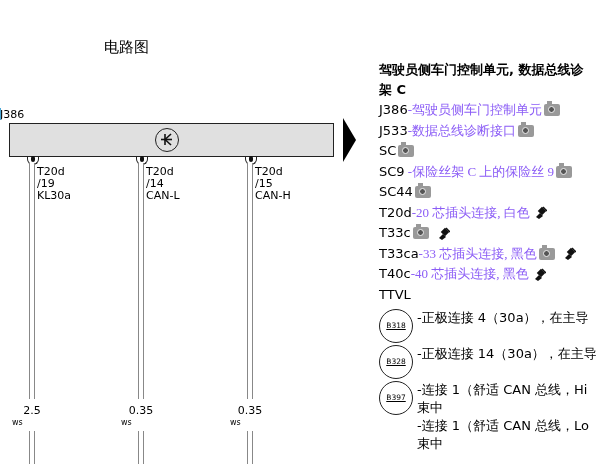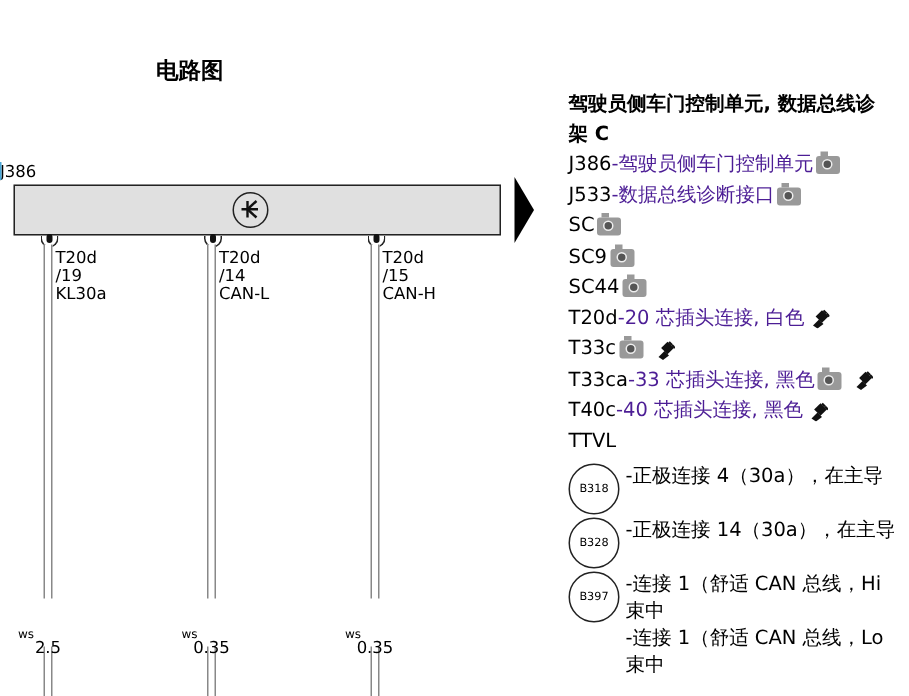--- a/index.html
+++ b/index.html
@@ -1,41 +1,41 @@
 <!DOCTYPE html>
 <html><head>
 <meta charset="utf-8">
 <style>
   html, body { margin:0; padding:0; }
   body { width:606px; height:464px; overflow:hidden; background:#fff; position:relative;
          font-family:"DejaVu Sans","Liberation Sans",sans-serif; color:#000; }
-  .title { position:absolute; left:104px; top:38px; font-size:15px; font-weight:bold; }
+  .title { position:absolute; left:104px; top:38px; font-size:15px; font-weight:normal; }
   .comp-label { position:absolute; left:0; top:108px; font-size:11px; }
   .comp-label::before { content:""; position:absolute; left:0; top:0; width:1px; height:12px; background:#4aa8d8; }
   .bar { position:absolute; left:9px; top:123px; width:325px; height:34px; background:#e0e0e0; border:1px solid #222; box-sizing:border-box; }
   .symbol { position:absolute; left:155px; top:128px; width:24px; height:24px; border:1.5px solid #222; border-radius:50%; box-sizing:border-box; }
   .arrow { position:absolute; left:343px; top:118px; width:0; height:0; border-top:22px solid transparent; border-bottom:22px solid transparent; border-left:13px solid #000; }
   .pin { position:absolute; top:157px; width:10px; }
   .pin .cup { position:absolute; left:-4px; top:0; width:12px; height:8px; border:1.5px solid #222; border-top:none; border-radius:0 0 7px 7px; box-sizing:border-box; }
   .pin .dot { position:absolute; left:0px; top:-1px; width:4px; height:6px; background:#111; border-radius:2px; }
   .wire { position:absolute; width:6px; border-left:1px solid #888; border-right:1px solid #888; box-sizing:border-box; background:#fff; }
   .pin-text { position:absolute; top:166px; font-size:11px; line-height:12px; }
-  .gauge { position:absolute; top:425px; font-size:11px; text-align:center; width:40px; }
+  .gauge { position:absolute; top:404px; font-size:11px; text-align:center; width:40px; }
   .color { position:absolute; top:418px; font-size:8px; text-align:left; width:40px; }
   .legend { position:absolute; left:379px; top:60px; width:240px; font-size:13px; line-height:20px; }
   .legend .hdr { font-weight:bold; font-size:13px; line-height:20px; white-space:nowrap; }
   .row { white-space:nowrap; height:20.5px; display:flex; align-items:center; }
   .row .code { color:#000; }
-  .row .desc { color:#4c1d95; }
+  .row .desc { color:#8b5cf6;font-family:Liberation Serif, serif; }
   .cam { display:inline-block; width:16px; height:12px; margin-left:2px; position:relative; background:#999; border-radius:2px; vertical-align:middle; }
   .cam::before { content:""; position:absolute; left:4px; top:2px; width:7px; height:7px; border-radius:50%; background:#555; border:1.5px solid #eee; box-sizing:border-box; }
   .cam::after { content:""; position:absolute; left:3px; top:-3px; width:5px; height:3px; background:#999; }
   .plug { display:inline-block; width:13px; height:13px; margin-left:4px; vertical-align:middle; }
   .brow { position:relative; height:36px; padding-left:38px; font-size:13px; line-height:18px; white-space:nowrap; }
-  .circle { position:absolute; left:0; top:0; width:34px; height:34px; border:1.5px solid #222; border-radius:50%; box-sizing:border-box; font-size:7.5px; text-align:center; line-height:31px; }
+  .circle { position:absolute; left:0; top:0; width:34px; height:34px; border:1.5px solid #222; border-radius:50%; box-sizing:border-box; font-size:7.5px; text-align:center; line-height:31px;text-decoration:underline; }
 </style>
 </head>
 <body>
 
 <div class="title">电路图</div>
 
 <div class="comp-label">J386</div>
 <div class="bar"></div>
 <div class="symbol">
   <svg width="21" height="21" viewBox="0 0 21 21" style="position:absolute;left:0;top:0">
@@ -102,20 +102,21 @@
       <span class="code">J533</span>
       <span class="desc">-数据总线诊断接口</span>
       <span class="cam"></span>
     </div>
   <div class="row">
       <span class="code">SC</span>
       <span class="cam"></span>
     </div>
   <div class="row">
       <span class="code">SC9</span>
+      <span class="desc" style="white-space:pre"> -保险丝架 C 上的保险丝 9</span>
       <span class="cam"></span>
     </div>
   <div class="row">
       <span class="code">SC44</span>
       <span class="cam"></span>
     </div>
   <div class="row">
       <span class="code">T20d</span>
       <span class="desc">-20 芯插头连接, 白色</span>
     <svg class="plug" viewBox="0 0 13 13">

